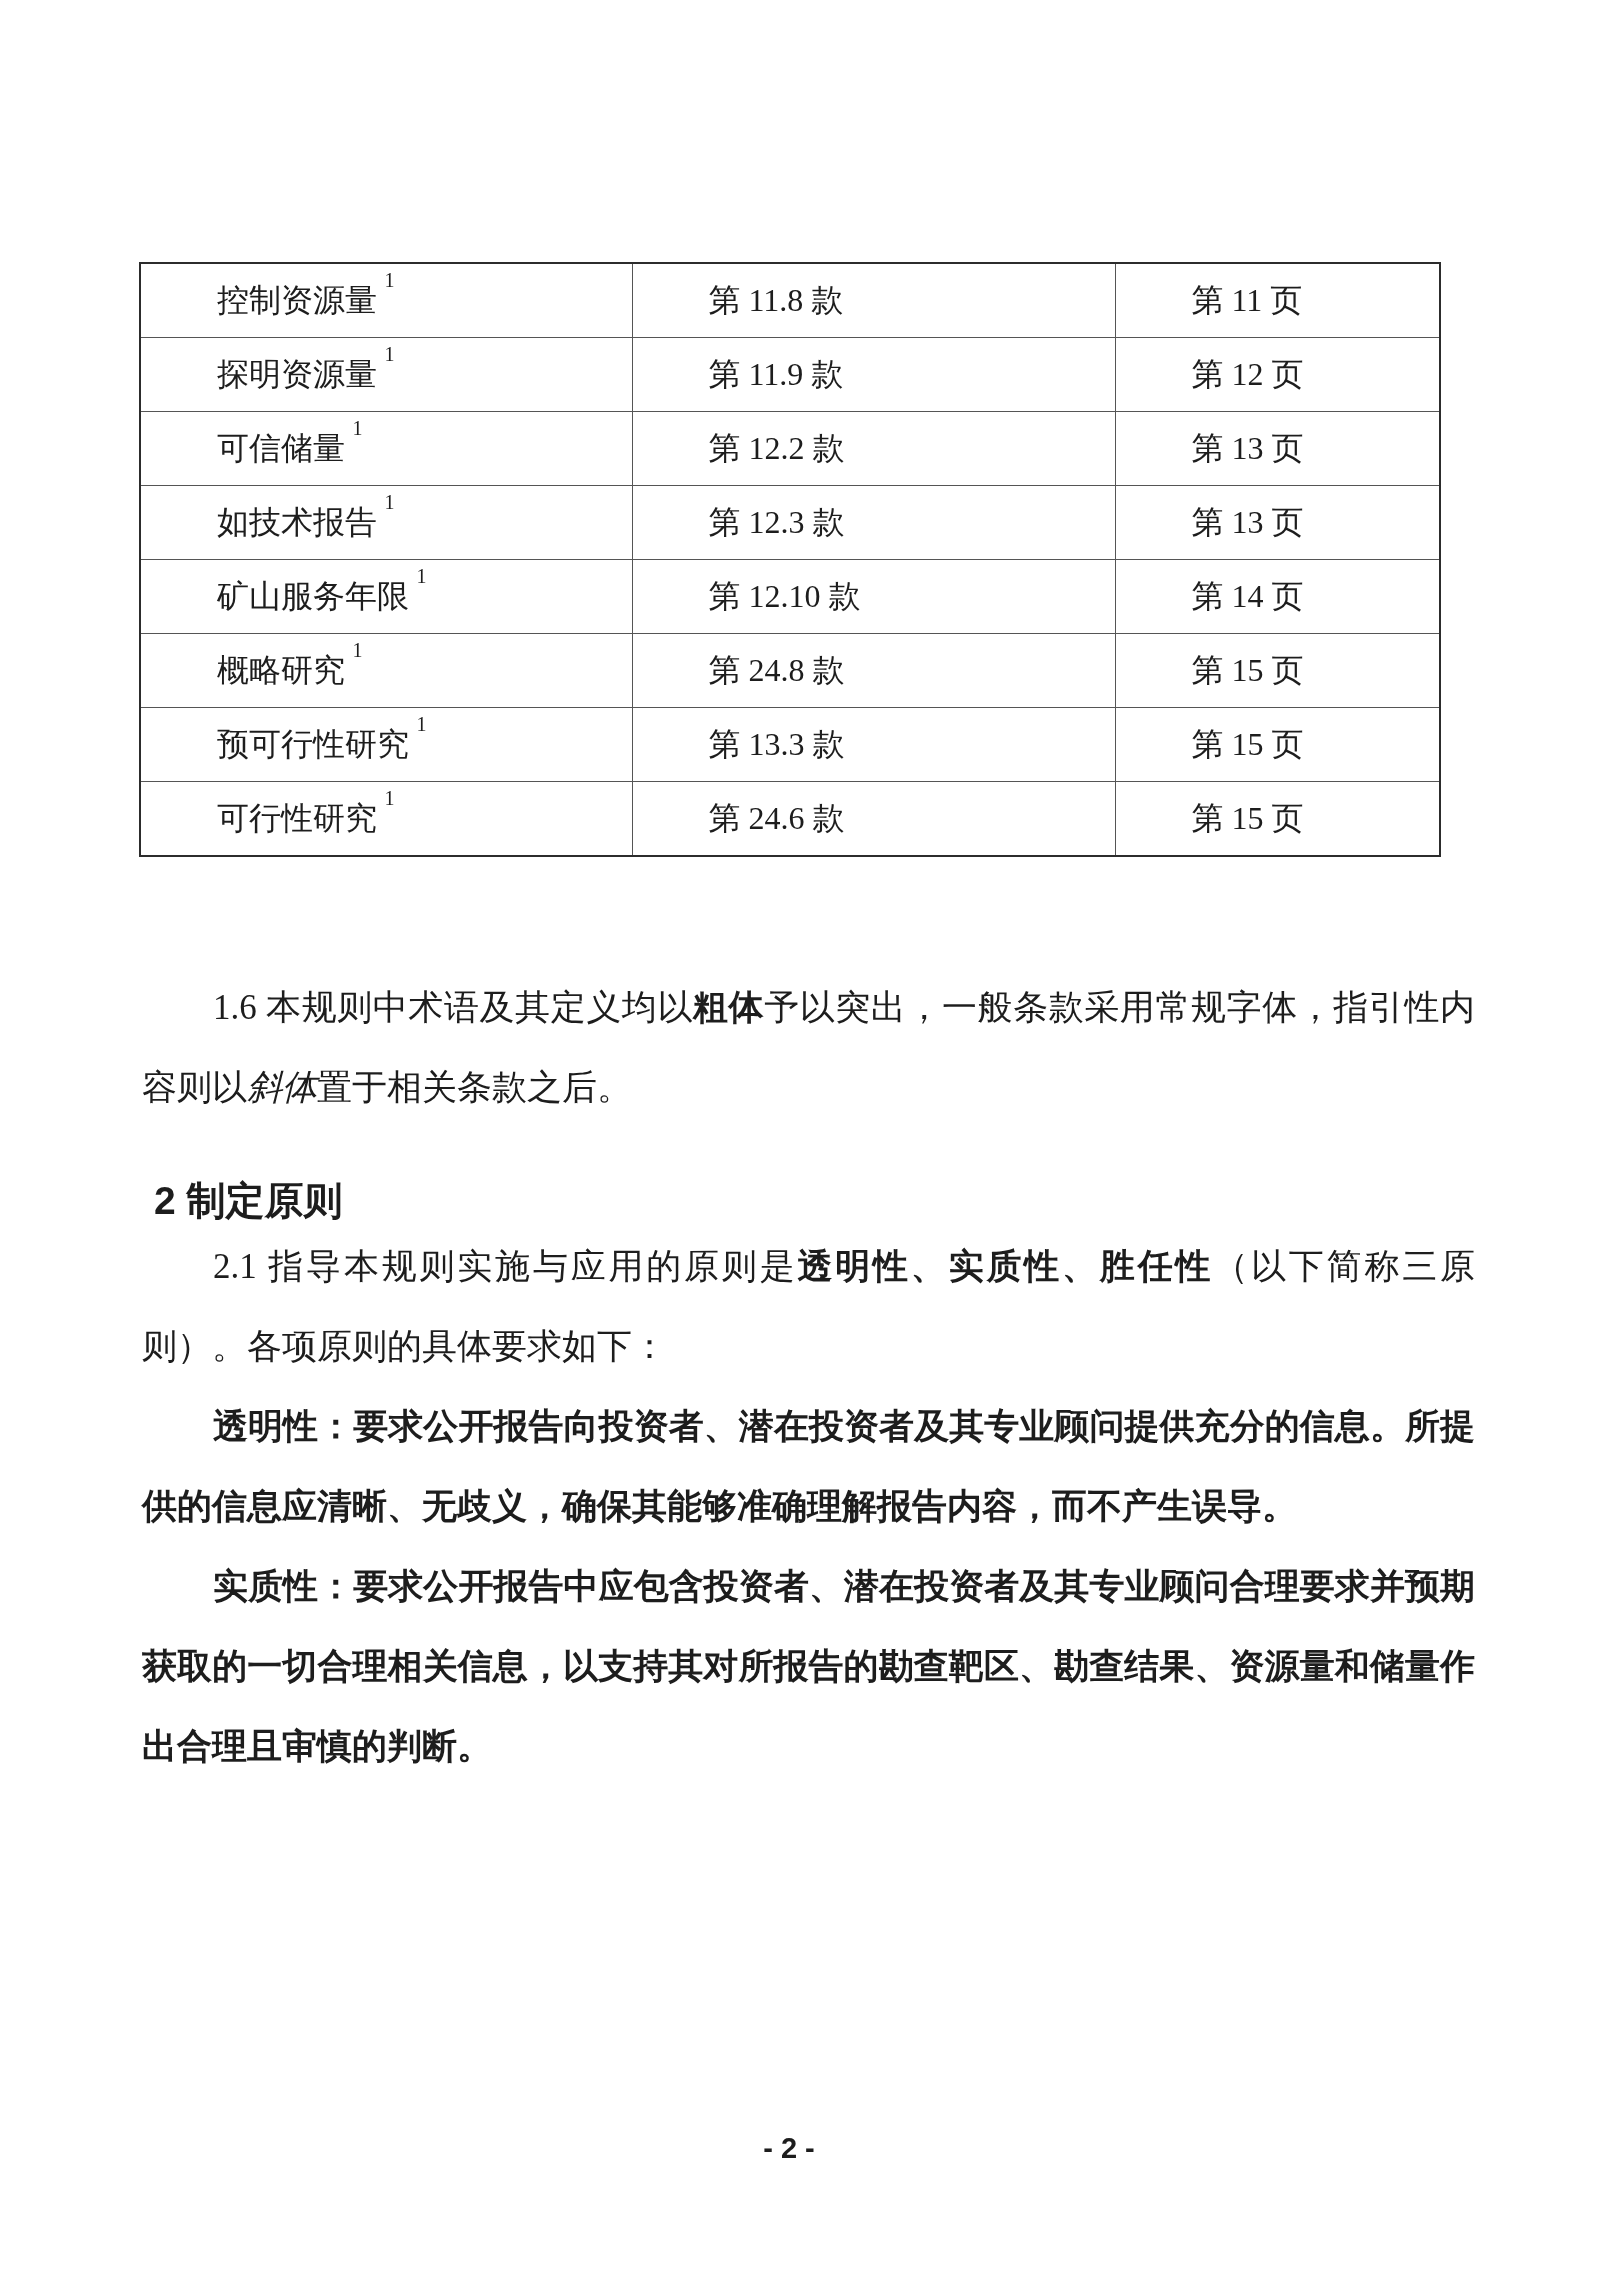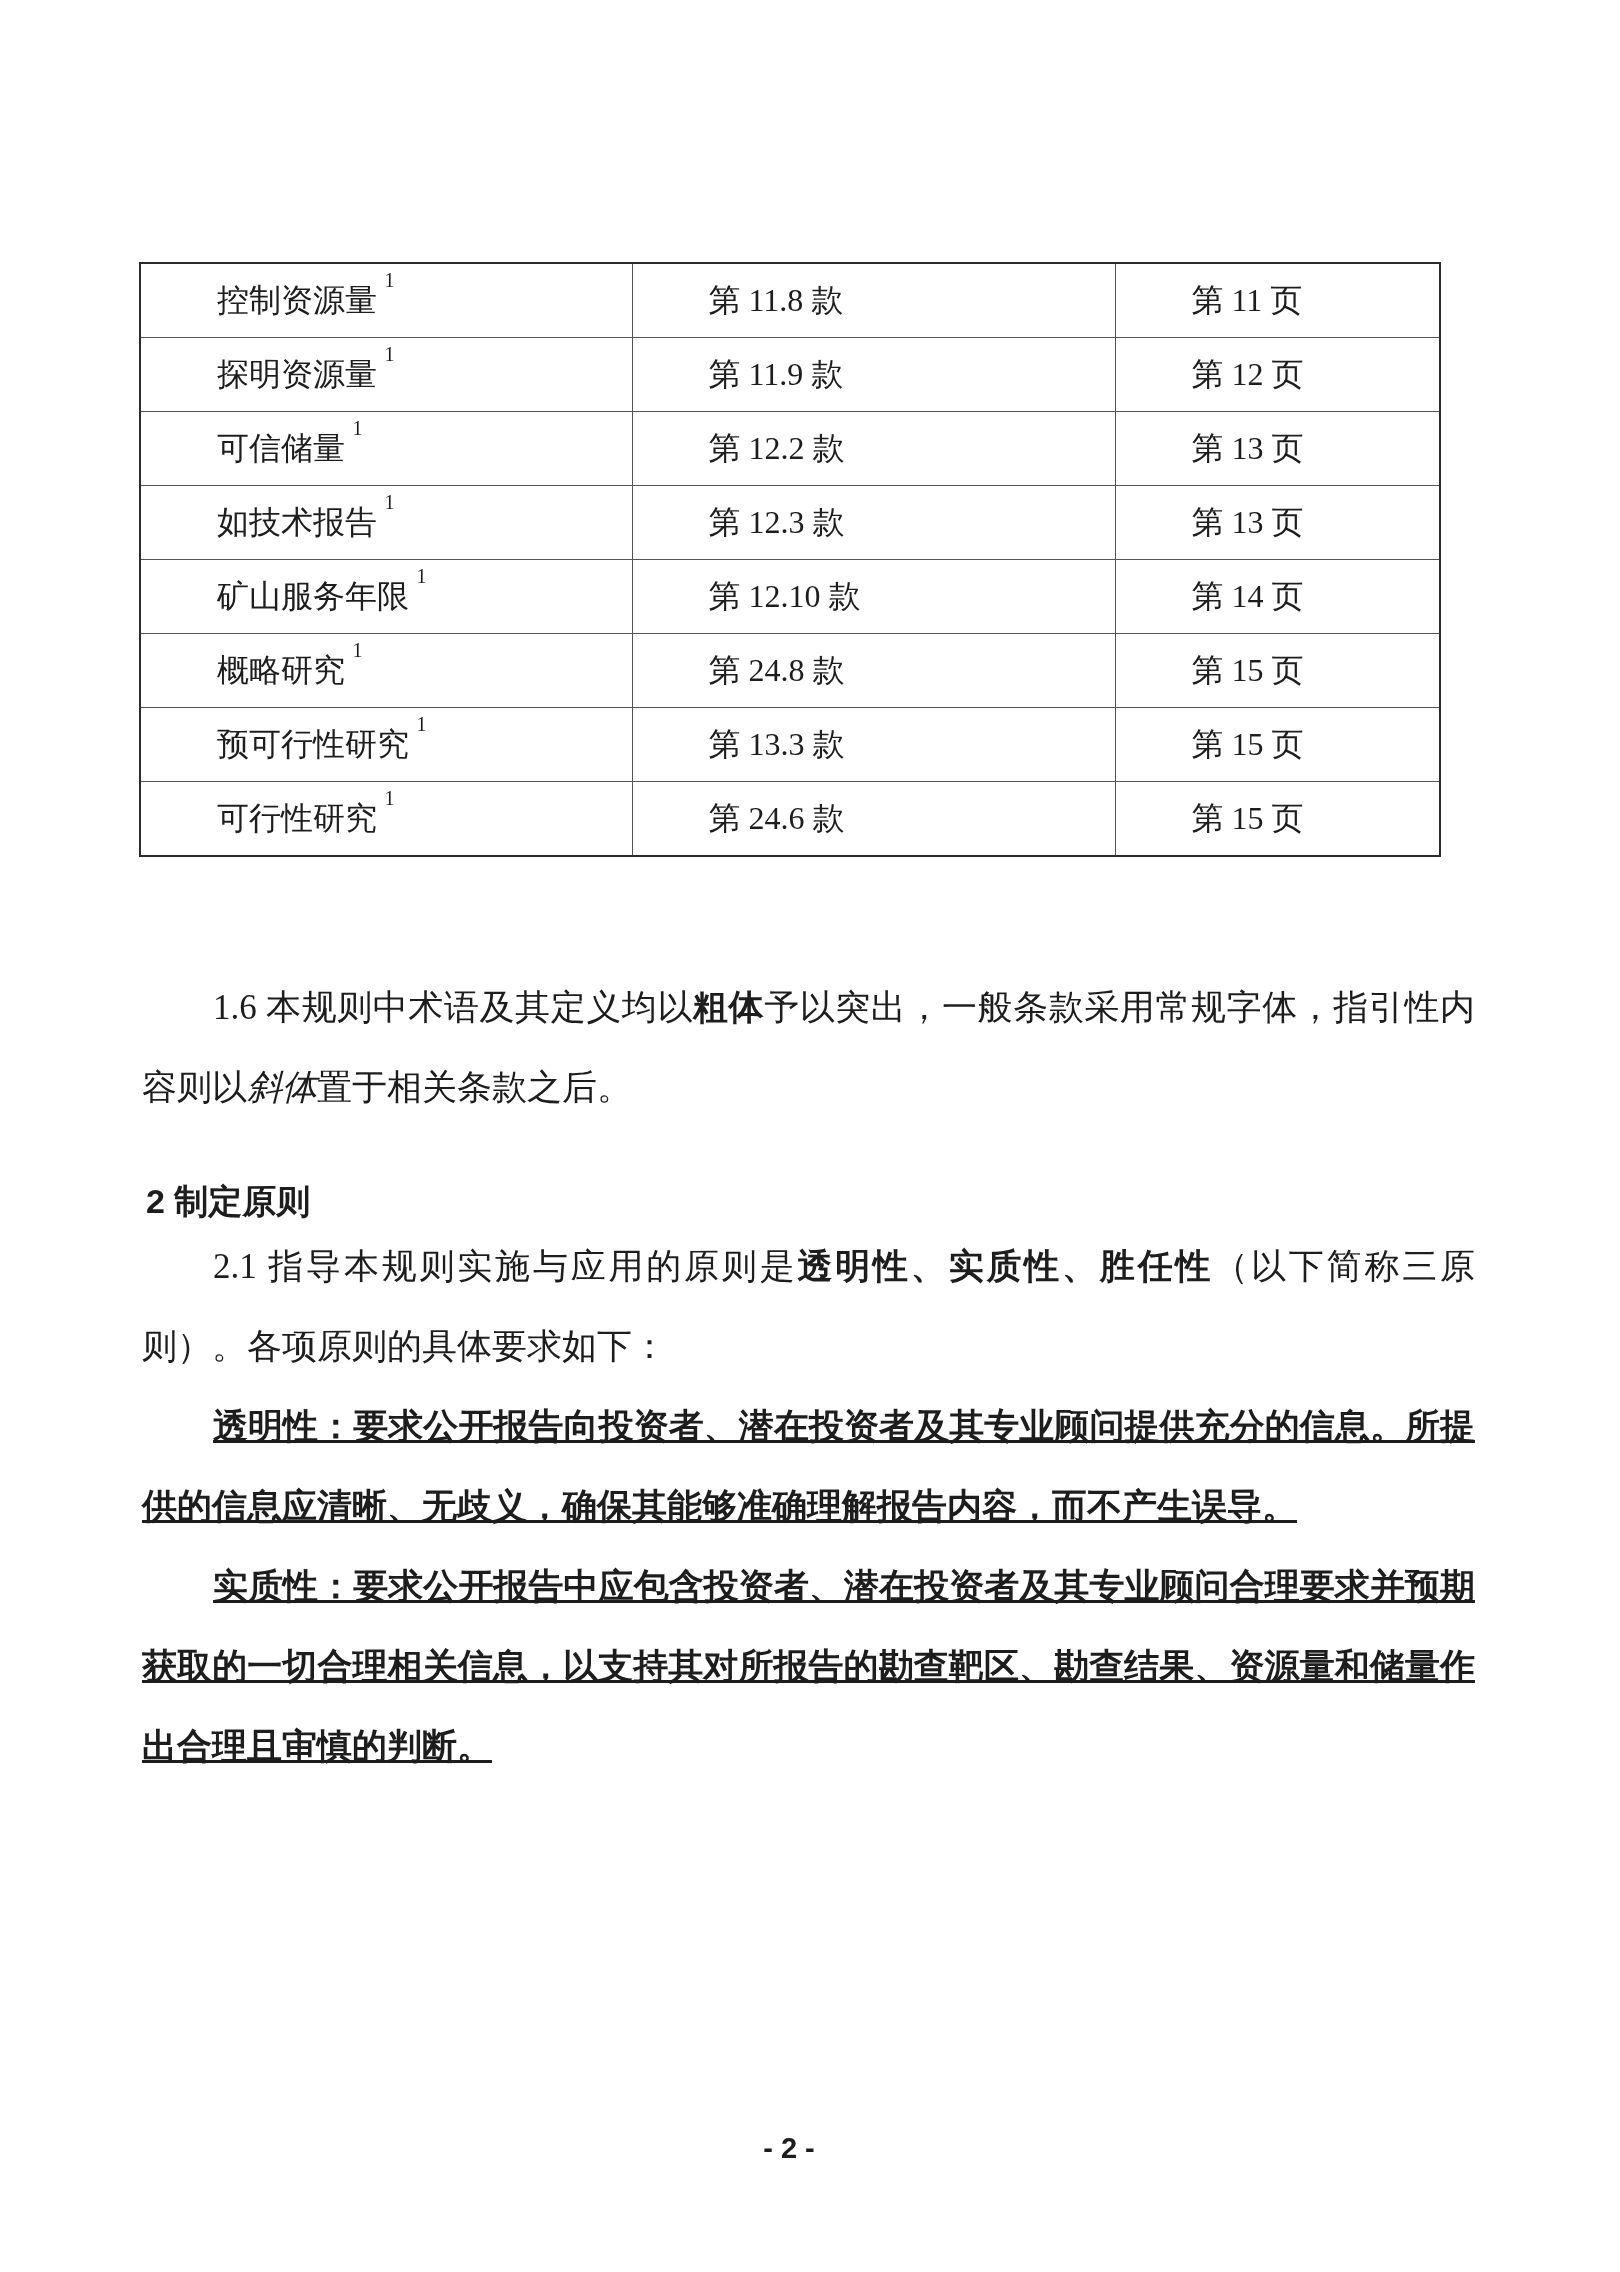--- a/index.html
+++ b/index.html
@@ -44,28 +44,28 @@
     margin-left:7.6px;
   }
 
   
   .body-text{
     position:absolute;left:142px;top:968px;width:1333px;
     font-size:35px;line-height:80px;
     text-align:justify;
   }
   .para{margin:0;text-indent:71px;}
-  .para.bold{font-weight:bold;text-decoration:underline;}
+  .para.bold{font-weight:bold;}
   .para b{font-weight:bold;}
   .para i{font-style:italic;}
   .sec-heading{
     font-family:"Liberation Sans","DejaVu Sans",sans-serif;
     font-weight:bold;
-    font-size:34px;line-height:52px;
-    margin:47px 0 0 4px;
+    font-size:39px;line-height:52px;
+    margin:47px 0 0 12px;
     text-indent:0;
     text-align:left;
   }
 
   
   .footer{
     position:absolute;left:0;top:2132px;width:1578px;
     text-align:center;
     font-family:"Liberation Sans","DejaVu Sans",sans-serif;
     font-weight:bold;

